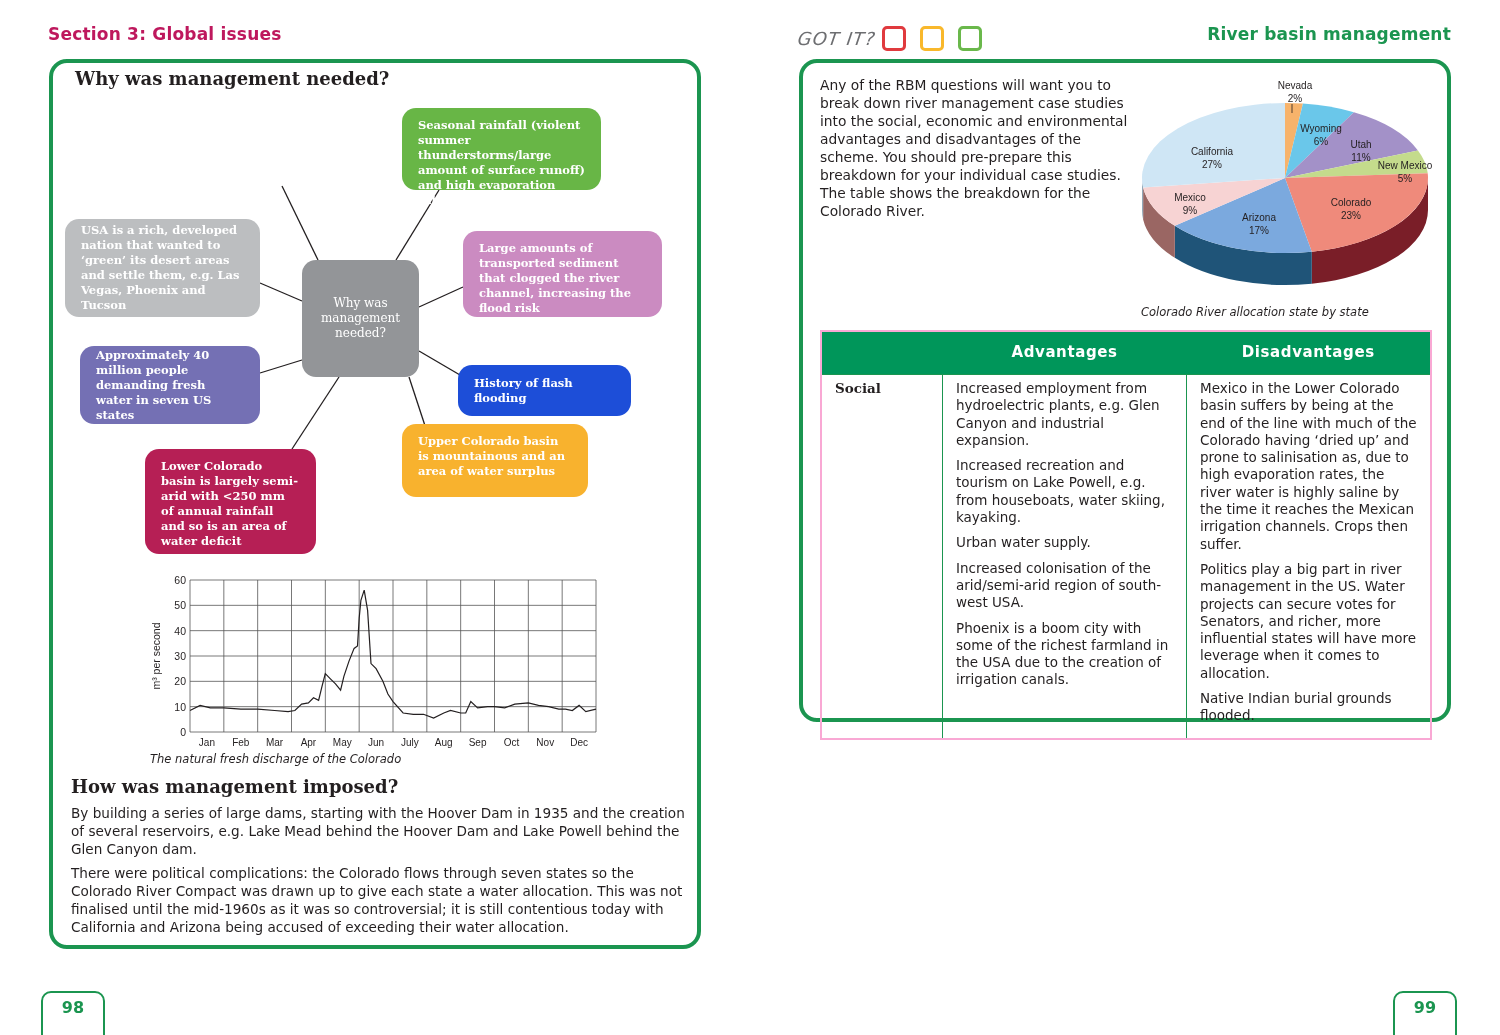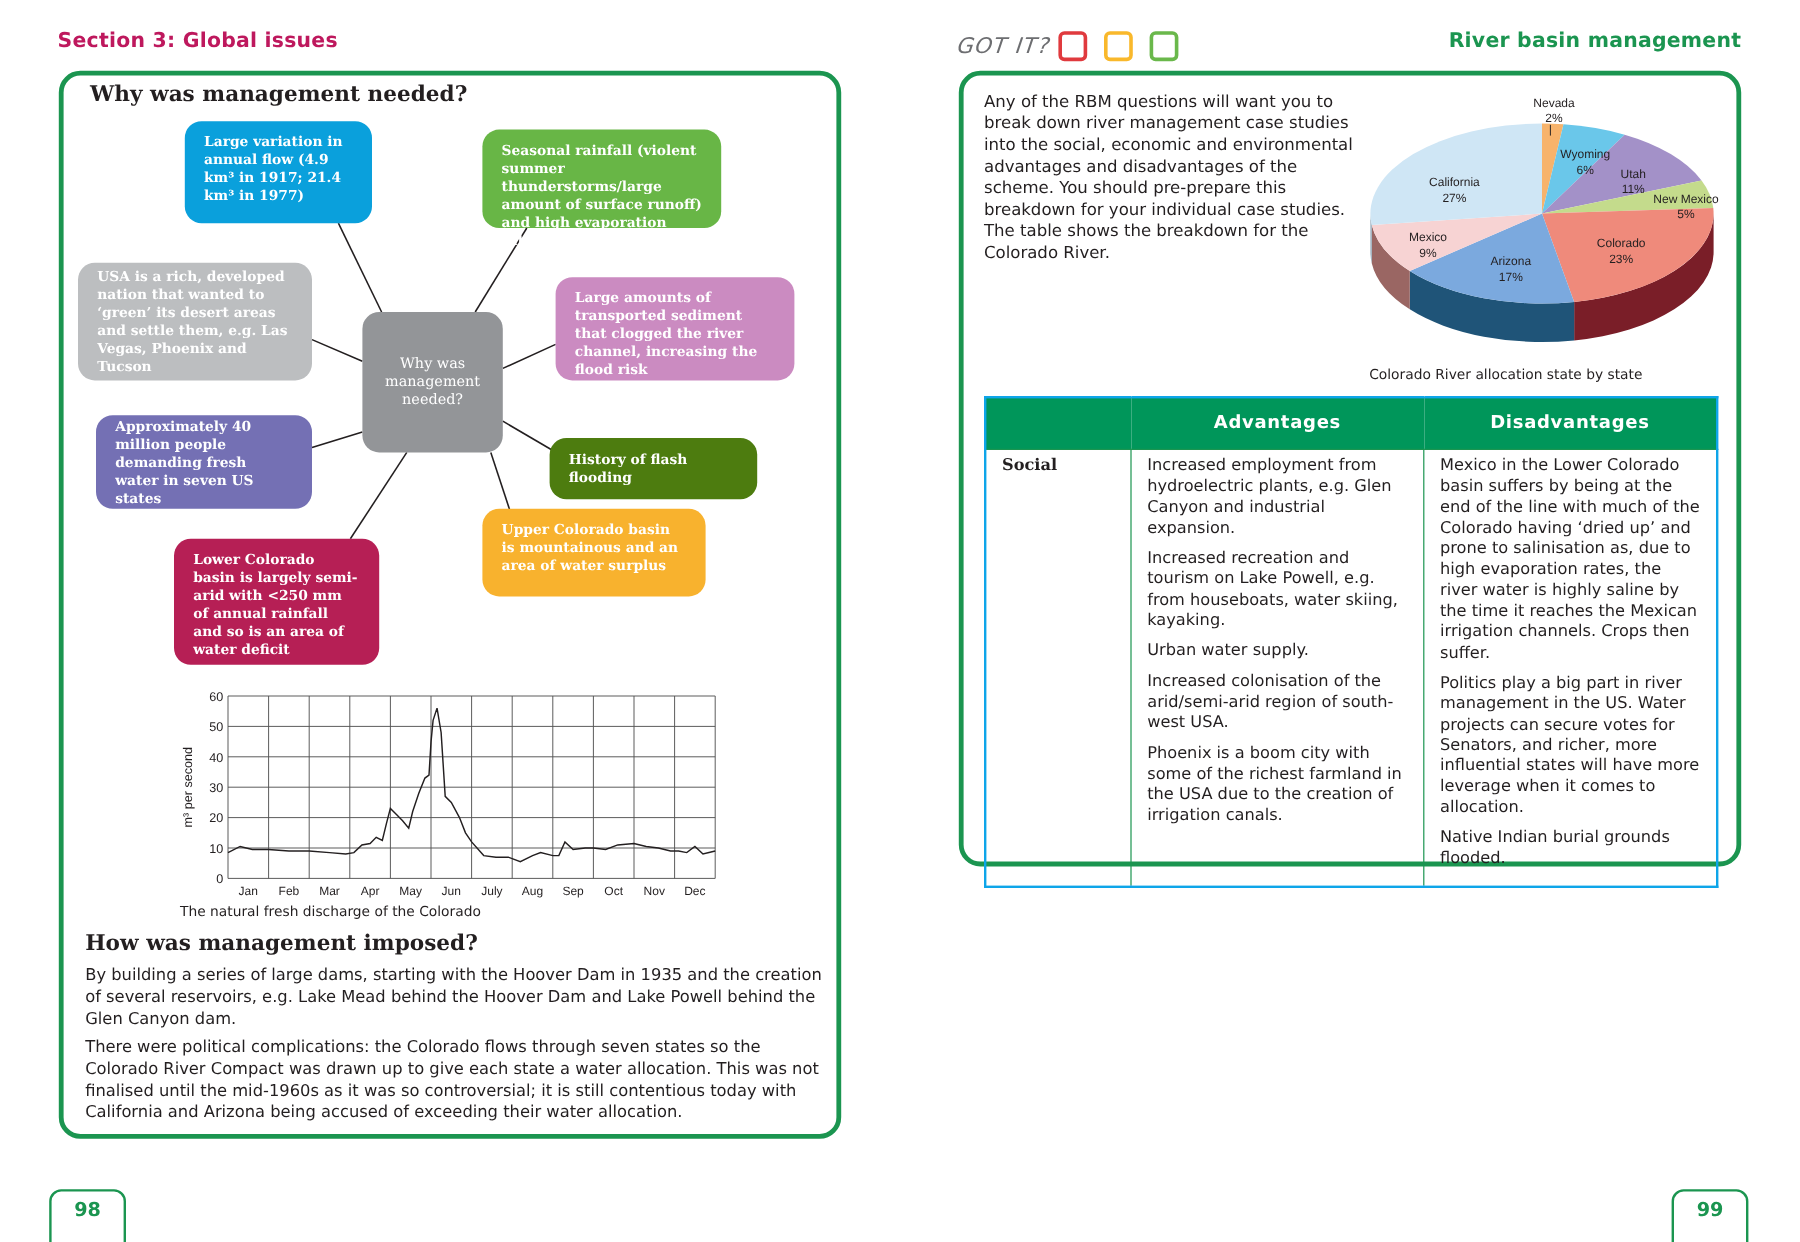--- a/index.html
+++ b/index.html
@@ -49,35 +49,35 @@
     box-sizing: border-box; padding: 10px 16px;
   }
   .node-center {
     left: 302px; top: 260px; width: 117px; height: 117px; background: #939598;
     display: flex; align-items: center; justify-content: center; text-align: center; padding: 8px;
     font-weight: normal; font-size: 12px;
   }
 
   
   .hydro { position: absolute; left: 140px; top: 570px; }
-  .caption { font-family: "DejaVu Sans", sans-serif; font-size: 11.5px; color: #231f20; position: absolute; }
+  .caption { font-family: "DejaVu Sans", sans-serif; font-style: italic; font-size: 11.5px; color: #231f20; position: absolute; }
 
   .body-text {
     position: absolute; font-family: "DejaVu Sans", sans-serif; font-size: 13.6px;
     line-height: 18px; color: #231f20;
   }
   .body-text p { margin: 0 0 6px 0; }
 
   
   .pie { position: absolute; left: 1135px; top: 75px; }
 
   
   .rbm-table {
     position: absolute; left: 820px; top: 330px; width: 612px; border-collapse: collapse;
-    border: 2px solid #0ea5e9; font-family: "DejaVu Sans", sans-serif; font-size: 13.5px;
+    border: 2px solid #f9a8d4; font-family: "DejaVu Sans", sans-serif; font-size: 13.5px;
     line-height: 17.3px; color: #231f20;
   }
   .rbm-table th {
     background: #00965a; color: #fff; height: 40px; font-size: 15px; font-weight: bold;
     letter-spacing: 0.6px; border: none;
   }
   .rbm-table td { border: 1.5px solid #1b9550; vertical-align: top; padding: 5px 12px 5px 13px; }
   .rbm-table td p { margin: 0 0 8px 0; }
   .rbm-table td.row-label { font-family: "DejaVu Serif", serif; font-weight: bold; width: 95px; }
 
@@ -104,24 +104,23 @@
       <line x1="460" y1="375" x2="419" y2="351"></line>
       <line x1="431" y1="444" x2="409" y2="377"></line>
       <line x1="292" y1="449" x2="339" y2="377"></line>
       <line x1="260" y1="373" x2="302" y2="360"></line>
       <line x1="260" y1="283" x2="302" y2="301"></line>
     </g>
   </svg>
 
   <div class="node node-center">Why was management needed?</div>
 
-  <div class="node" style="left:154px; top:101px; width:156px; height:85px; background:#0aa0dc;">Large variation in annual flow (4.9 km³ in 1917; 21.4 km³ in 1977)</div>
   <div class="node" style="left:402px; top:108px; width:199px; height:82px; background:#68b646;">Seasonal rainfall (violent summer thunderstorms/large amount of surface runoff) and high evaporation rates</div>
   <div class="node" style="left:463px; top:231px; width:199px; height:86px; background:#cb8bc1;">Large amounts of transported sediment that clogged the river channel, increasing the flood risk</div>
-  <div class="node" style="left:458px; top:365px; width:173px; height:51px; background:#4d7c0f; display:flex; align-items:center;">History of flash flooding</div>
+  <div class="node" style="left:458px; top:365px; width:173px; height:51px; background:#1d4ed8; display:flex; align-items:center;">History of flash flooding</div>
   <div class="node" style="left:402px; top:424px; width:186px; height:73px; background:#f8b22e;">Upper Colorado basin is mountainous and an area of water surplus</div>
   <div class="node" style="left:145px; top:449px; width:171px; height:105px; background:#b61f55;">Lower Colorado basin is largely semi-arid with &lt;250 mm of annual rainfall and so is an area of water deficit</div>
   <div class="node" style="left:80px; top:346px; width:180px; height:78px; background:#7470b4; display:flex; align-items:center;">Approximately 40 million people demanding fresh water in seven US states</div>
   <div class="node" style="left:65px; top:219px; width:195px; height:98px; background:#bcbec0; display:flex; align-items:center;">USA is a rich, developed nation that wanted to ‘green’ its desert areas and settle them, e.g. Las Vegas, Phoenix and Tucson</div>
 </div>
 
 <svg class="hydro" id="hydro" width="470" height="185">
     <line x1="50" x2="456" y1="162" y2="162" stroke="#555" stroke-width="0.8"></line>
     <text x="46" y="166" text-anchor="end" font-size="10.5" fill="#231f20" font-family="Liberation Sans, sans-serif">0</text>
     <line x1="50" x2="456" y1="136.66666666666666" y2="136.66666666666666" stroke="#555" stroke-width="0.8"></line>

